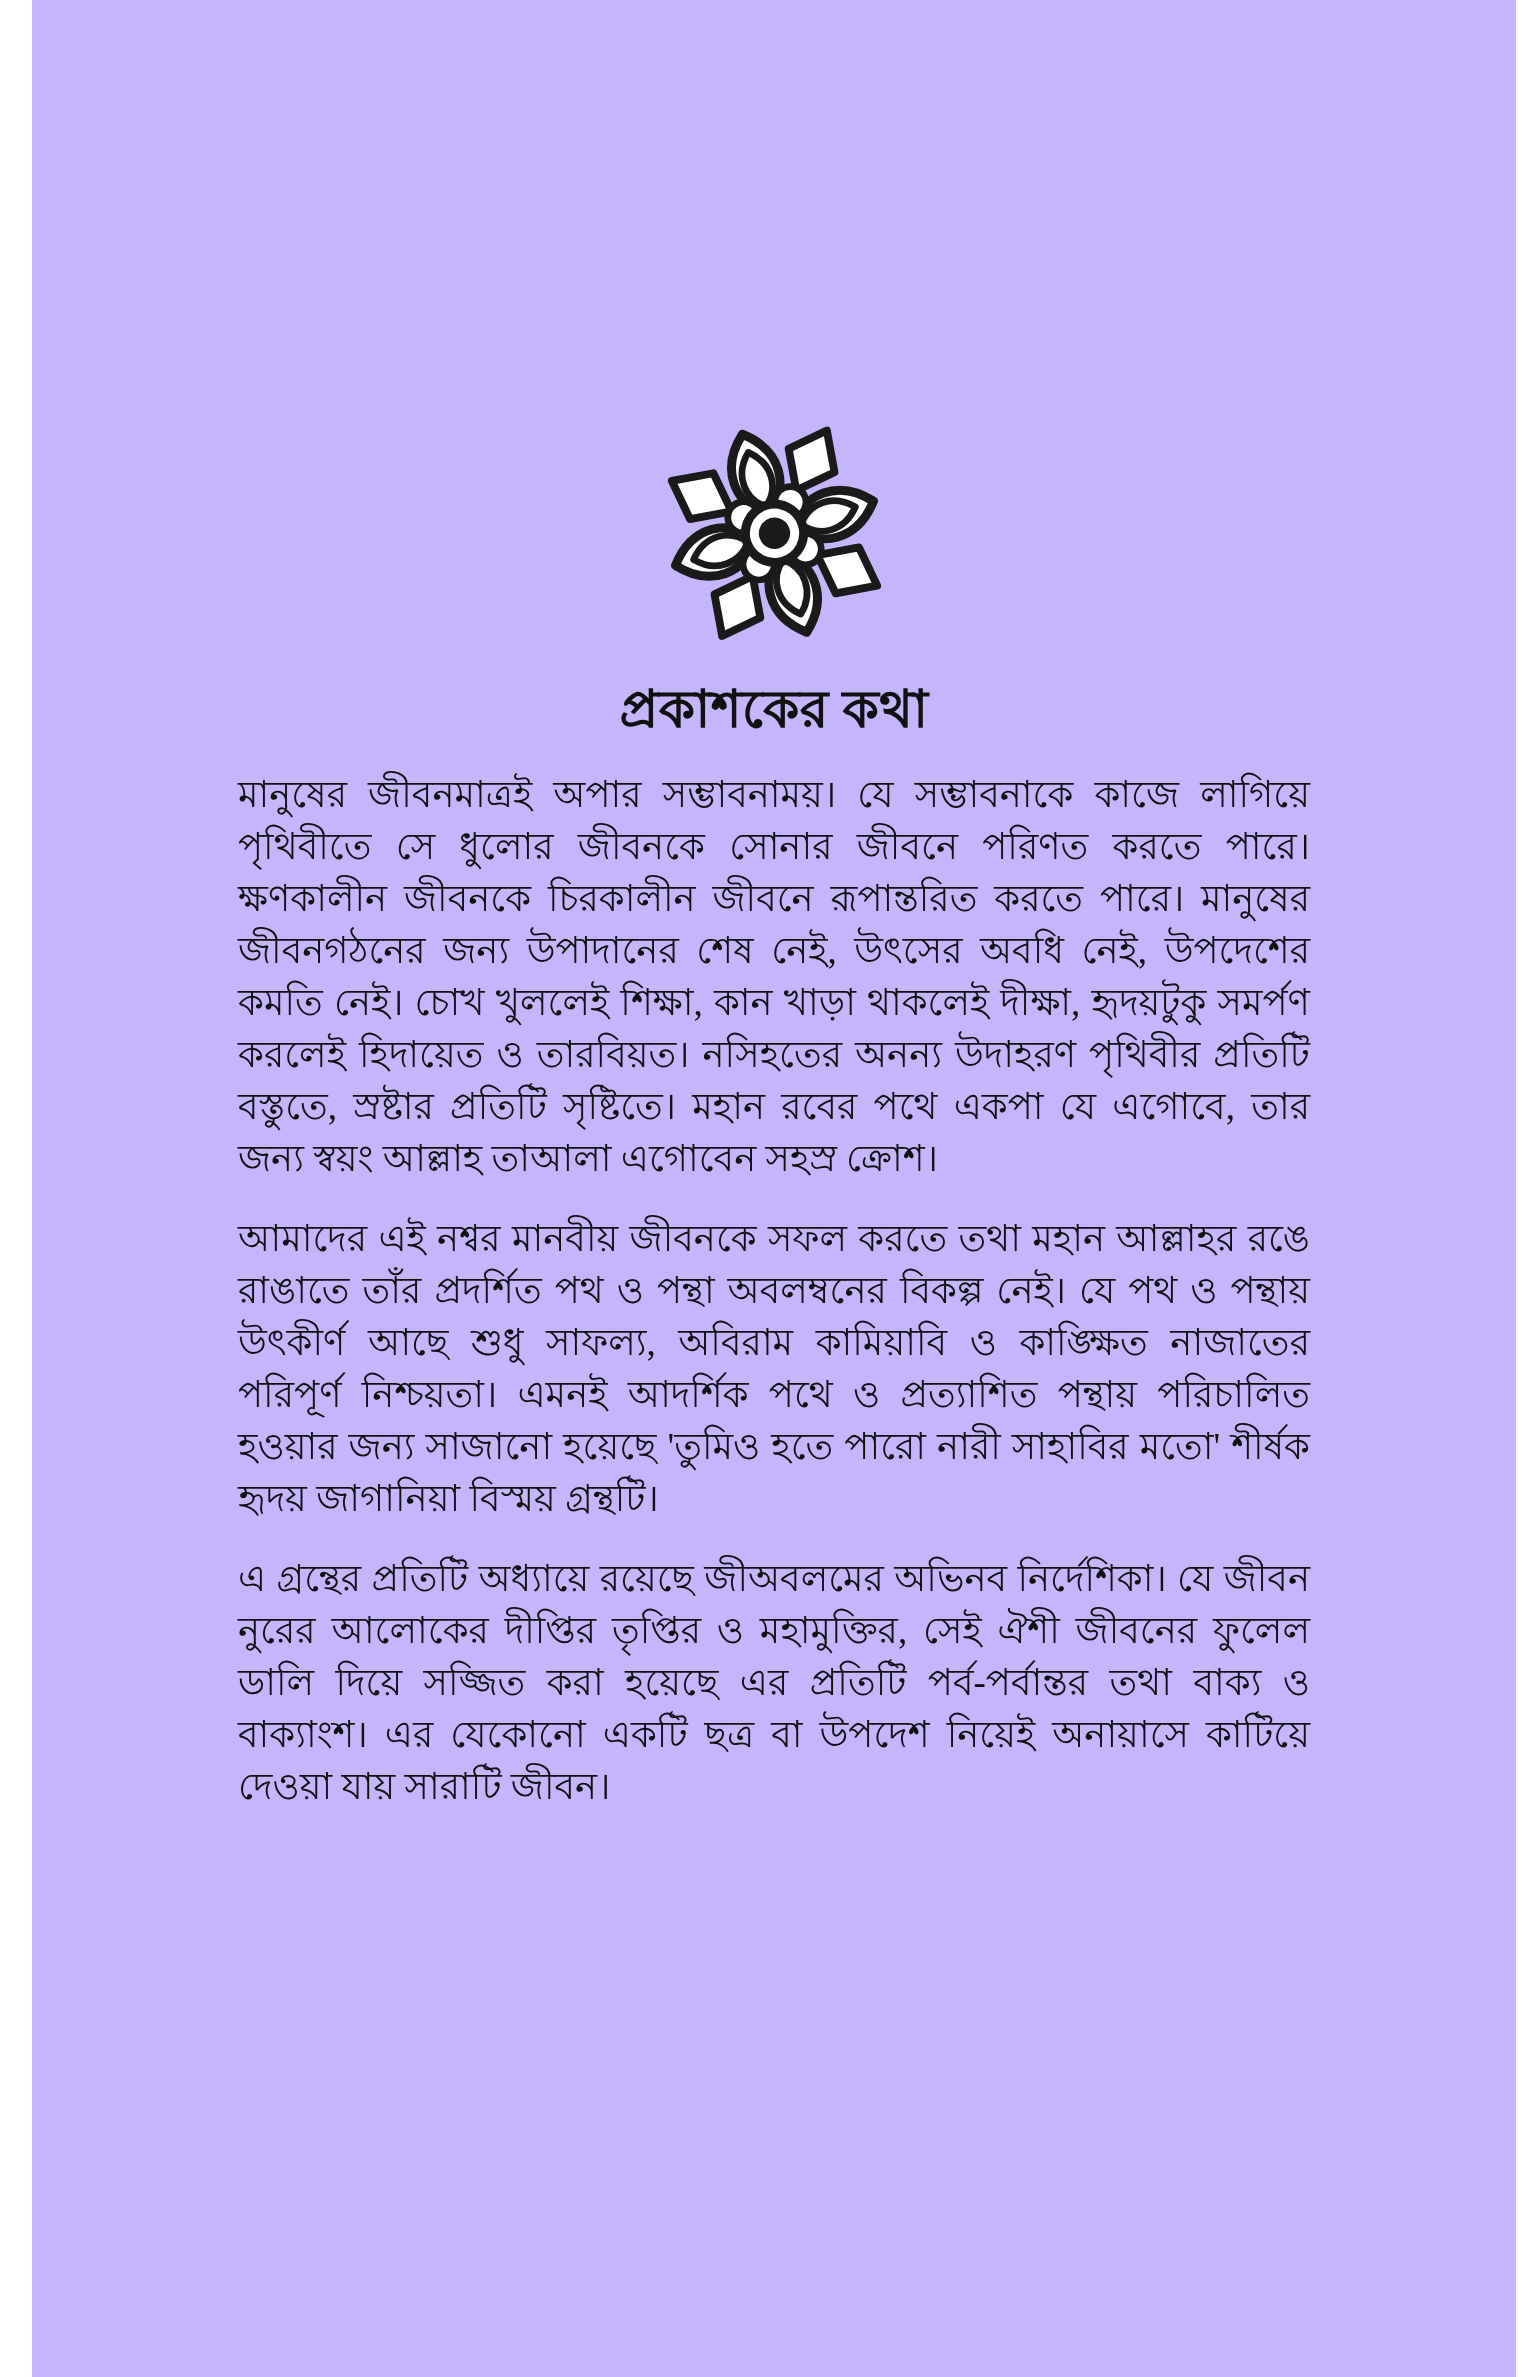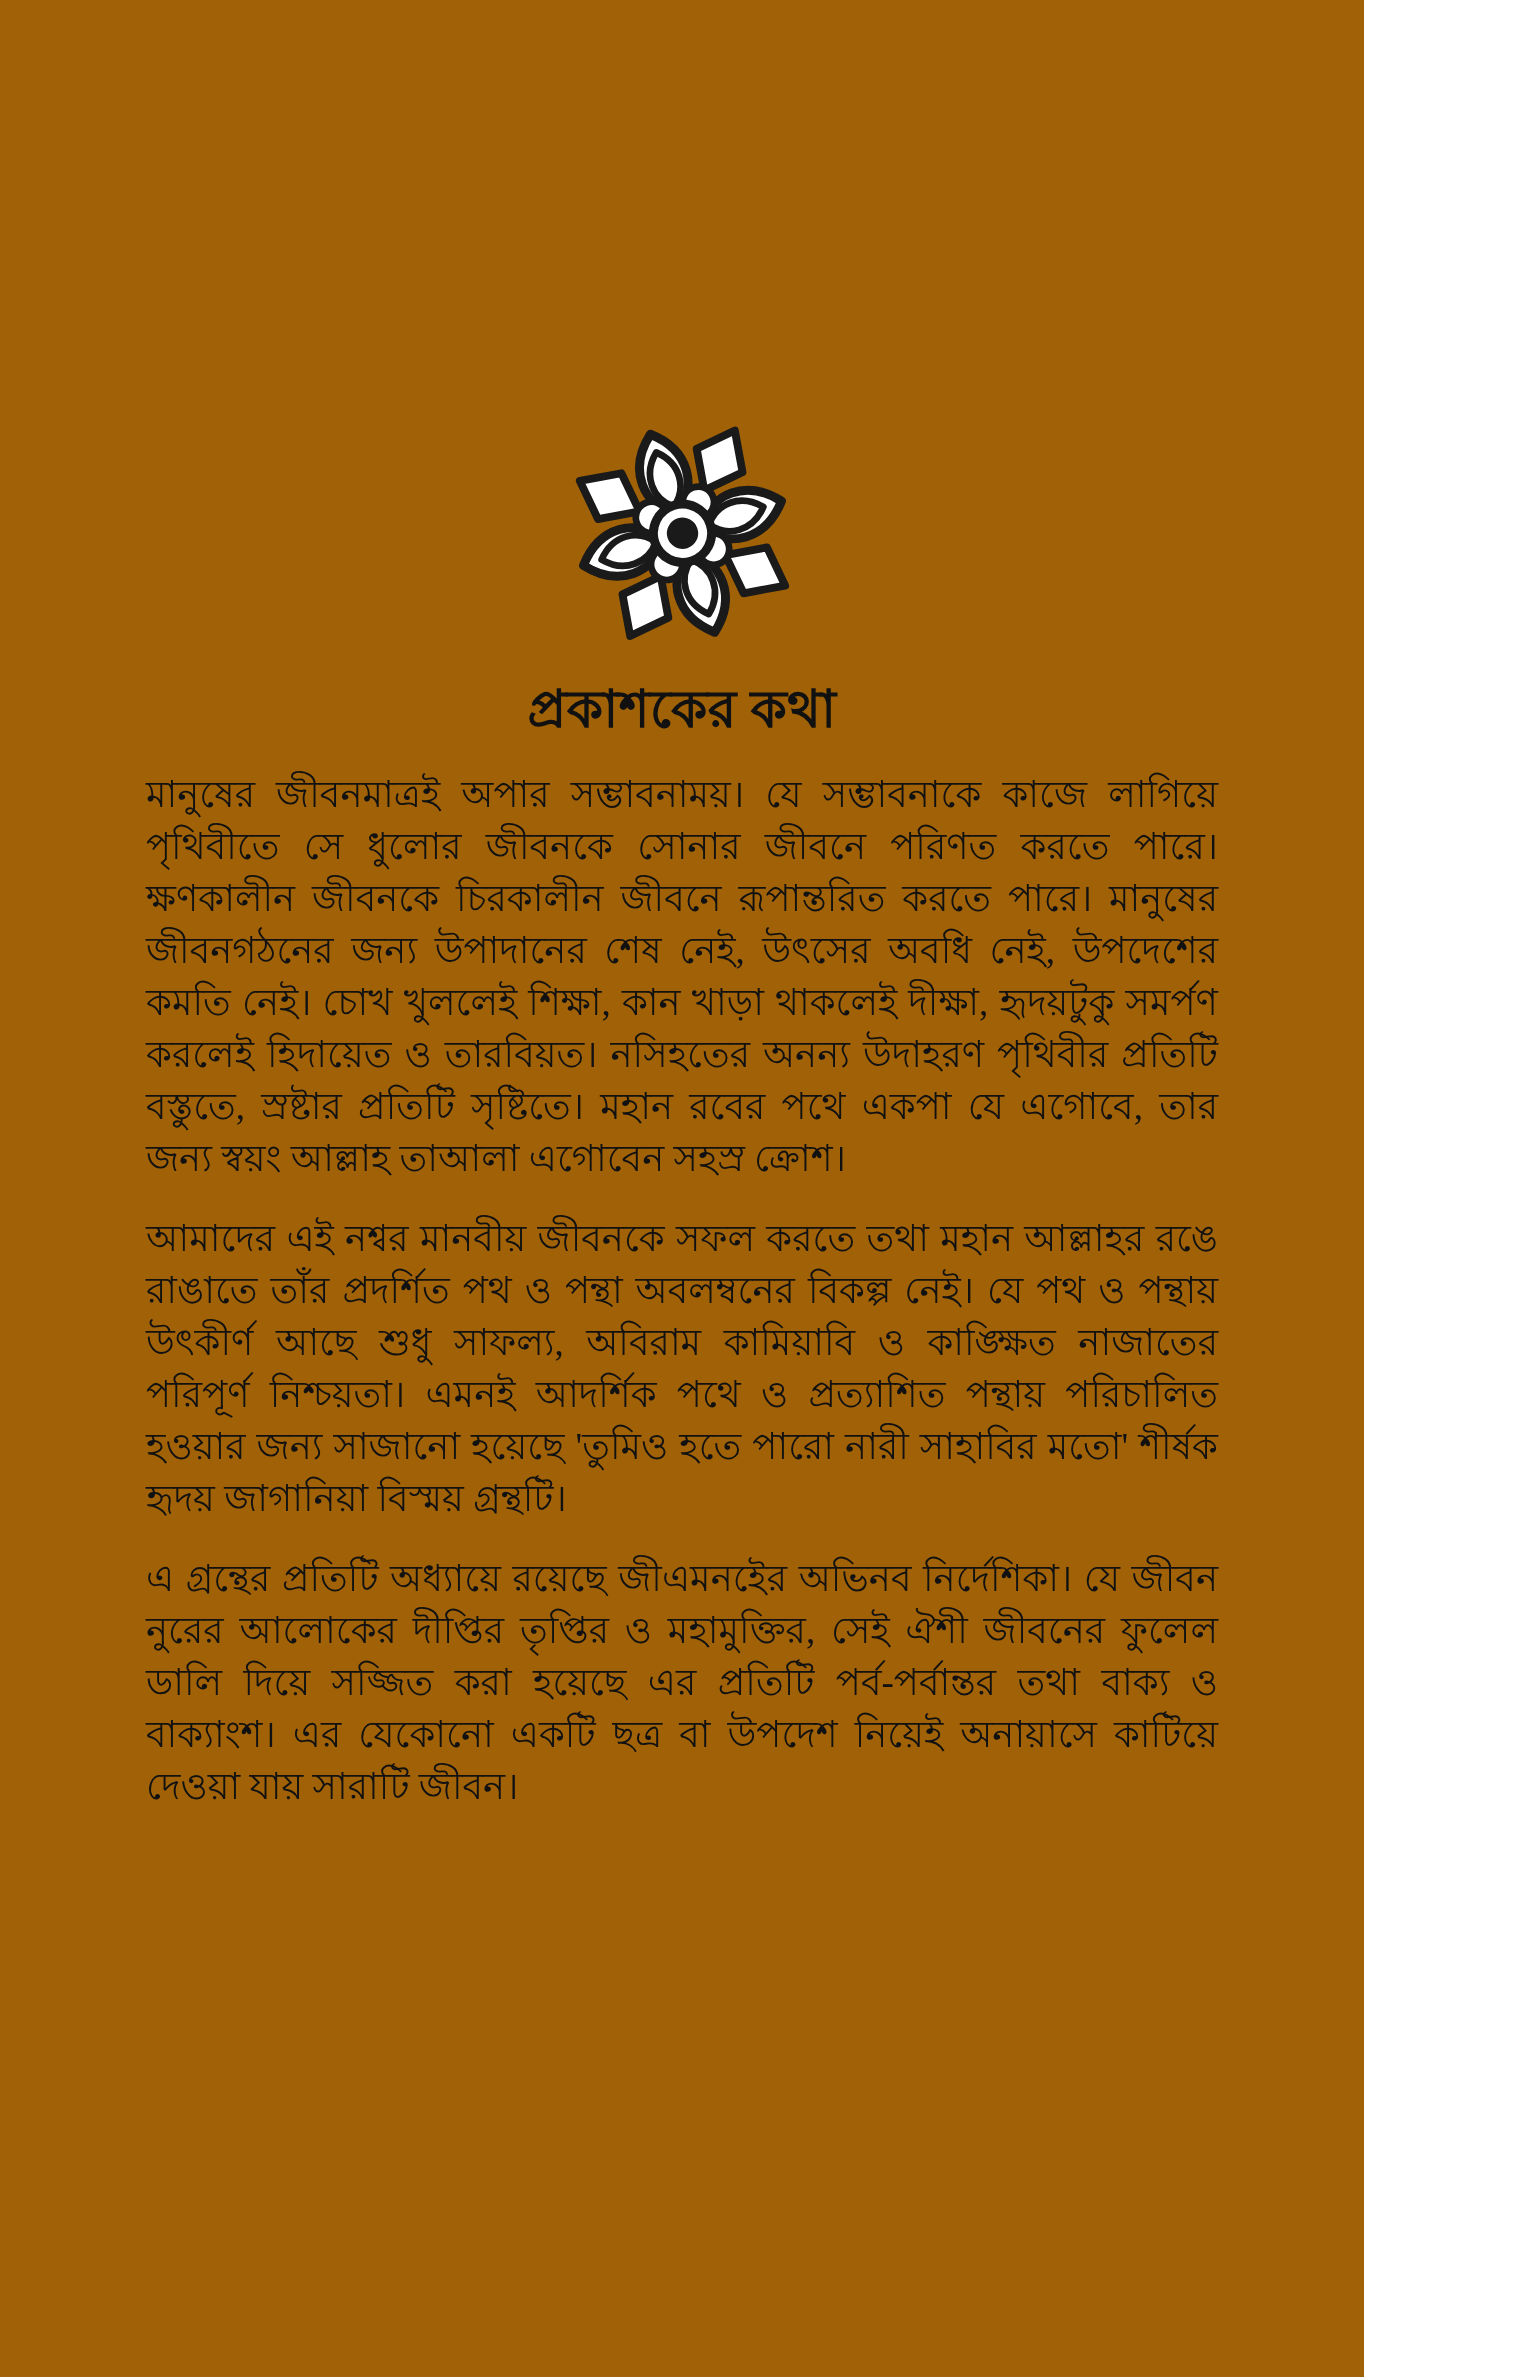--- a/index.html
+++ b/index.html
@@ -2,26 +2,27 @@
 <html style="font-size:15px"><head>
 <meta charset="utf-8">
 <style>
   html, body {
     margin: 0;
     padding: 0;
     background: #ffffff;
   }
   .page {
     position: relative;
-    width: 1364px;
+    width: 1484px;
     height: 2377px;
-    background: #a16207;
+    background: #c4b5fd;
     color: #111111;
     font-family: "Liberation Serif", serif;
     overflow: hidden;
+    margin-left: 32px;
   }
   .content {
     width: 1072px;
     margin: 0 auto;
   }
   .ornament {
     display: block;
     width: 261px;
     height: 235px;
     margin: 418px auto 0 auto;
@@ -86,18 +87,18 @@
         <circle cx="110" cy="103" r="26" stroke-width="8"></circle>
         <circle cx="110" cy="103" r="14" fill="#1a1a1a" stroke="none"></circle>
       </g>
     </svg>
 
     <h1 class="page-heading">প্রকাশকের কথা</h1>
 
     <div class="body-text">
       <p>মানুষের জীবনমাত্রই অপার সম্ভাবনাময়। যে সম্ভাবনাকে কাজে লাগিয়ে পৃথিবীতে সে ধুলোর জীবনকে সোনার জীবনে পরিণত করতে পারে। ক্ষণকালীন জীবনকে চিরকালীন জীবনে রূপান্তরিত করতে পারে। মানুষের জীবনগঠনের জন্য উপাদানের শেষ নেই, উৎসের অবধি নেই, উপদেশের কমতি নেই। চোখ খুললেই শিক্ষা, কান খাড়া থাকলেই দীক্ষা, হৃদয়টুকু সমর্পণ করলেই হিদায়েত ও তারবিয়ত। নসিহতের অনন্য উদাহরণ পৃথিবীর প্রতিটি বস্তুতে, স্রষ্টার প্রতিটি সৃষ্টিতে। মহান রবের পথে একপা যে এগোবে, তার জন্য স্বয়ং আল্লাহ তাআলা এগোবেন সহস্র ক্রোশ।</p>
       <p>আমাদের এই নশ্বর মানবীয় জীবনকে সফল করতে তথা মহান আল্লাহর রঙে রাঙাতে তাঁর প্রদর্শিত পথ ও পন্থা অবলম্বনের বিকল্প নেই। যে পথ ও পন্থায় উৎকীর্ণ আছে শুধু সাফল্য, অবিরাম কামিয়াবি ও কাঙ্ক্ষিত নাজাতের পরিপূর্ণ নিশ্চয়তা। এমনই আদর্শিক পথে ও প্রত্যাশিত পন্থায় পরিচালিত হওয়ার জন্য সাজানো হয়েছে 'তুমিও হতে পারো নারী সাহাবির মতো' শীর্ষক হৃদয় জাগানিয়া বিস্ময় গ্রন্থটি।</p>
-      <p>এ গ্রন্থের প্রতিটি অধ্যায়ে রয়েছে জীএমনইের অভিনব নির্দেশিকা। যে জীবন নুরের আলোকের দীপ্তির তৃপ্তির ও মহামুক্তির, সেই ঐশী জীবনের ফুলেল ডালি দিয়ে সজ্জিত করা হয়েছে এর প্রতিটি পর্ব-পর্বান্তর তথা বাক্য ও বাক্যাংশ। এর যেকোনো একটি ছত্র বা উপদেশ নিয়েই অনায়াসে কাটিয়ে দেওয়া যায় সারাটি জীবন।</p>
+      <p>এ গ্রন্থের প্রতিটি অধ্যায়ে রয়েছে জীঅবলমের অভিনব নির্দেশিকা। যে জীবন নুরের আলোকের দীপ্তির তৃপ্তির ও মহামুক্তির, সেই ঐশী জীবনের ফুলেল ডালি দিয়ে সজ্জিত করা হয়েছে এর প্রতিটি পর্ব-পর্বান্তর তথা বাক্য ও বাক্যাংশ। এর যেকোনো একটি ছত্র বা উপদেশ নিয়েই অনায়াসে কাটিয়ে দেওয়া যায় সারাটি জীবন।</p>
     </div>
 
   </div>
 </div>
 
 
 </body></html>

